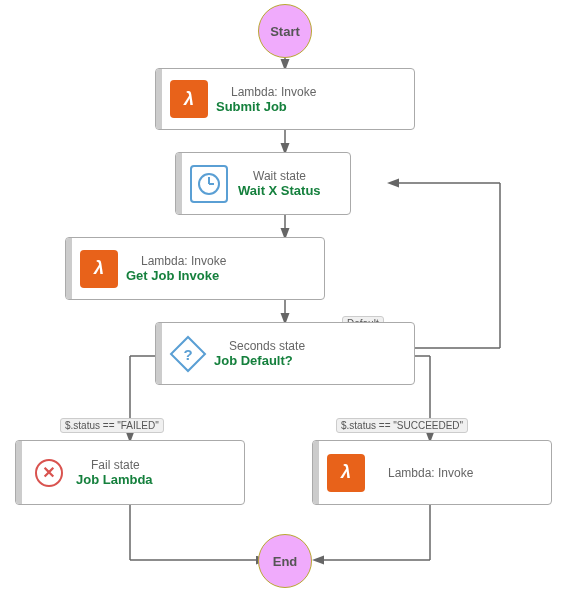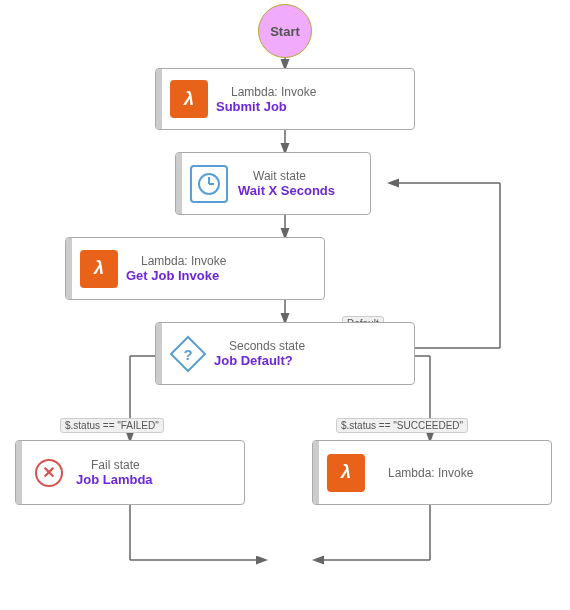--- a/index.html
+++ b/index.html
@@ -62,21 +62,21 @@
       align-items: center;
       justify-content: center;
       flex-shrink: 0;
       margin-right: 8px;
     }
     .icon-orange { background: #e8621a; }
     .icon-blue { background: #fff; border: 2px solid #5a9fd4; }
     .icon-diamond-bg { background: #fff; }
     .node-text { display: flex; flex-direction: column; }
     .node-label { font-size: 12px; color: #666; padding-left: 15px; }
-    .node-title { font-size: 13px; font-weight: 700; color: #6d28d9; }
+    .node-title { font-size: 13px; font-weight: 700; color: #15803d; }
     
     .lambda-icon {
       color: #fff;
       font-size: 18px;
       font-weight: 700;
       font-style: italic;
     }
     
     .clock-icon {
       width: 22px; height: 22px;
@@ -205,31 +205,31 @@
     <div class="node-left-bar"></div>
     <div class="node-icon icon-orange">
       <span class="lambda-icon">λ</span>
     </div>
     <div class="node-text">
       <span class="node-label">Lambda: Invoke</span>
       <span class="node-title">Submit Job</span>
     </div>
   </div>
 
-  <div class="node" style="left:175px;top:152px;width:196px;height:63px;">
+  <div class="node" style="left:175px;top:152px;width:176px;height:63px;">
     <div class="node-left-bar"></div>
     <div class="node-icon icon-blue" style="margin-right:10px;">
       <div class="clock-icon">
         <div class="clock-hand"></div>
         <div class="clock-hand2"></div>
       </div>
     </div>
     <div class="node-text">
       <span class="node-label">Wait state</span>
-      <span class="node-title">Wait X Seconds</span>
+      <span class="node-title">Wait X Status</span>
     </div>
   </div>
 
   <div class="node" style="left:65px;top:237px;width:260px;height:63px;">
     <div class="node-left-bar"></div>
     <div class="node-icon icon-orange">
       <span class="lambda-icon">λ</span>
     </div>
     <div class="node-text">
       <span class="node-label">Lambda: Invoke</span>
@@ -275,13 +275,16 @@
   <div class="node" style="left:312px;top:440px;width:240px;height:65px;">
     <div class="node-left-bar"></div>
     <div class="node-icon icon-orange">
       <span class="lambda-icon">λ</span>
     </div>
     <div class="node-text">
       <span class="node-label">Lambda: Invoke</span>
     </div>
   </div>
 
+  <div class="node-ellipse" style="width:54px;height:54px;left:258px;top:534px;">
+    <span>End</span>
+  </div>
 </div>
 
 </body></html>

